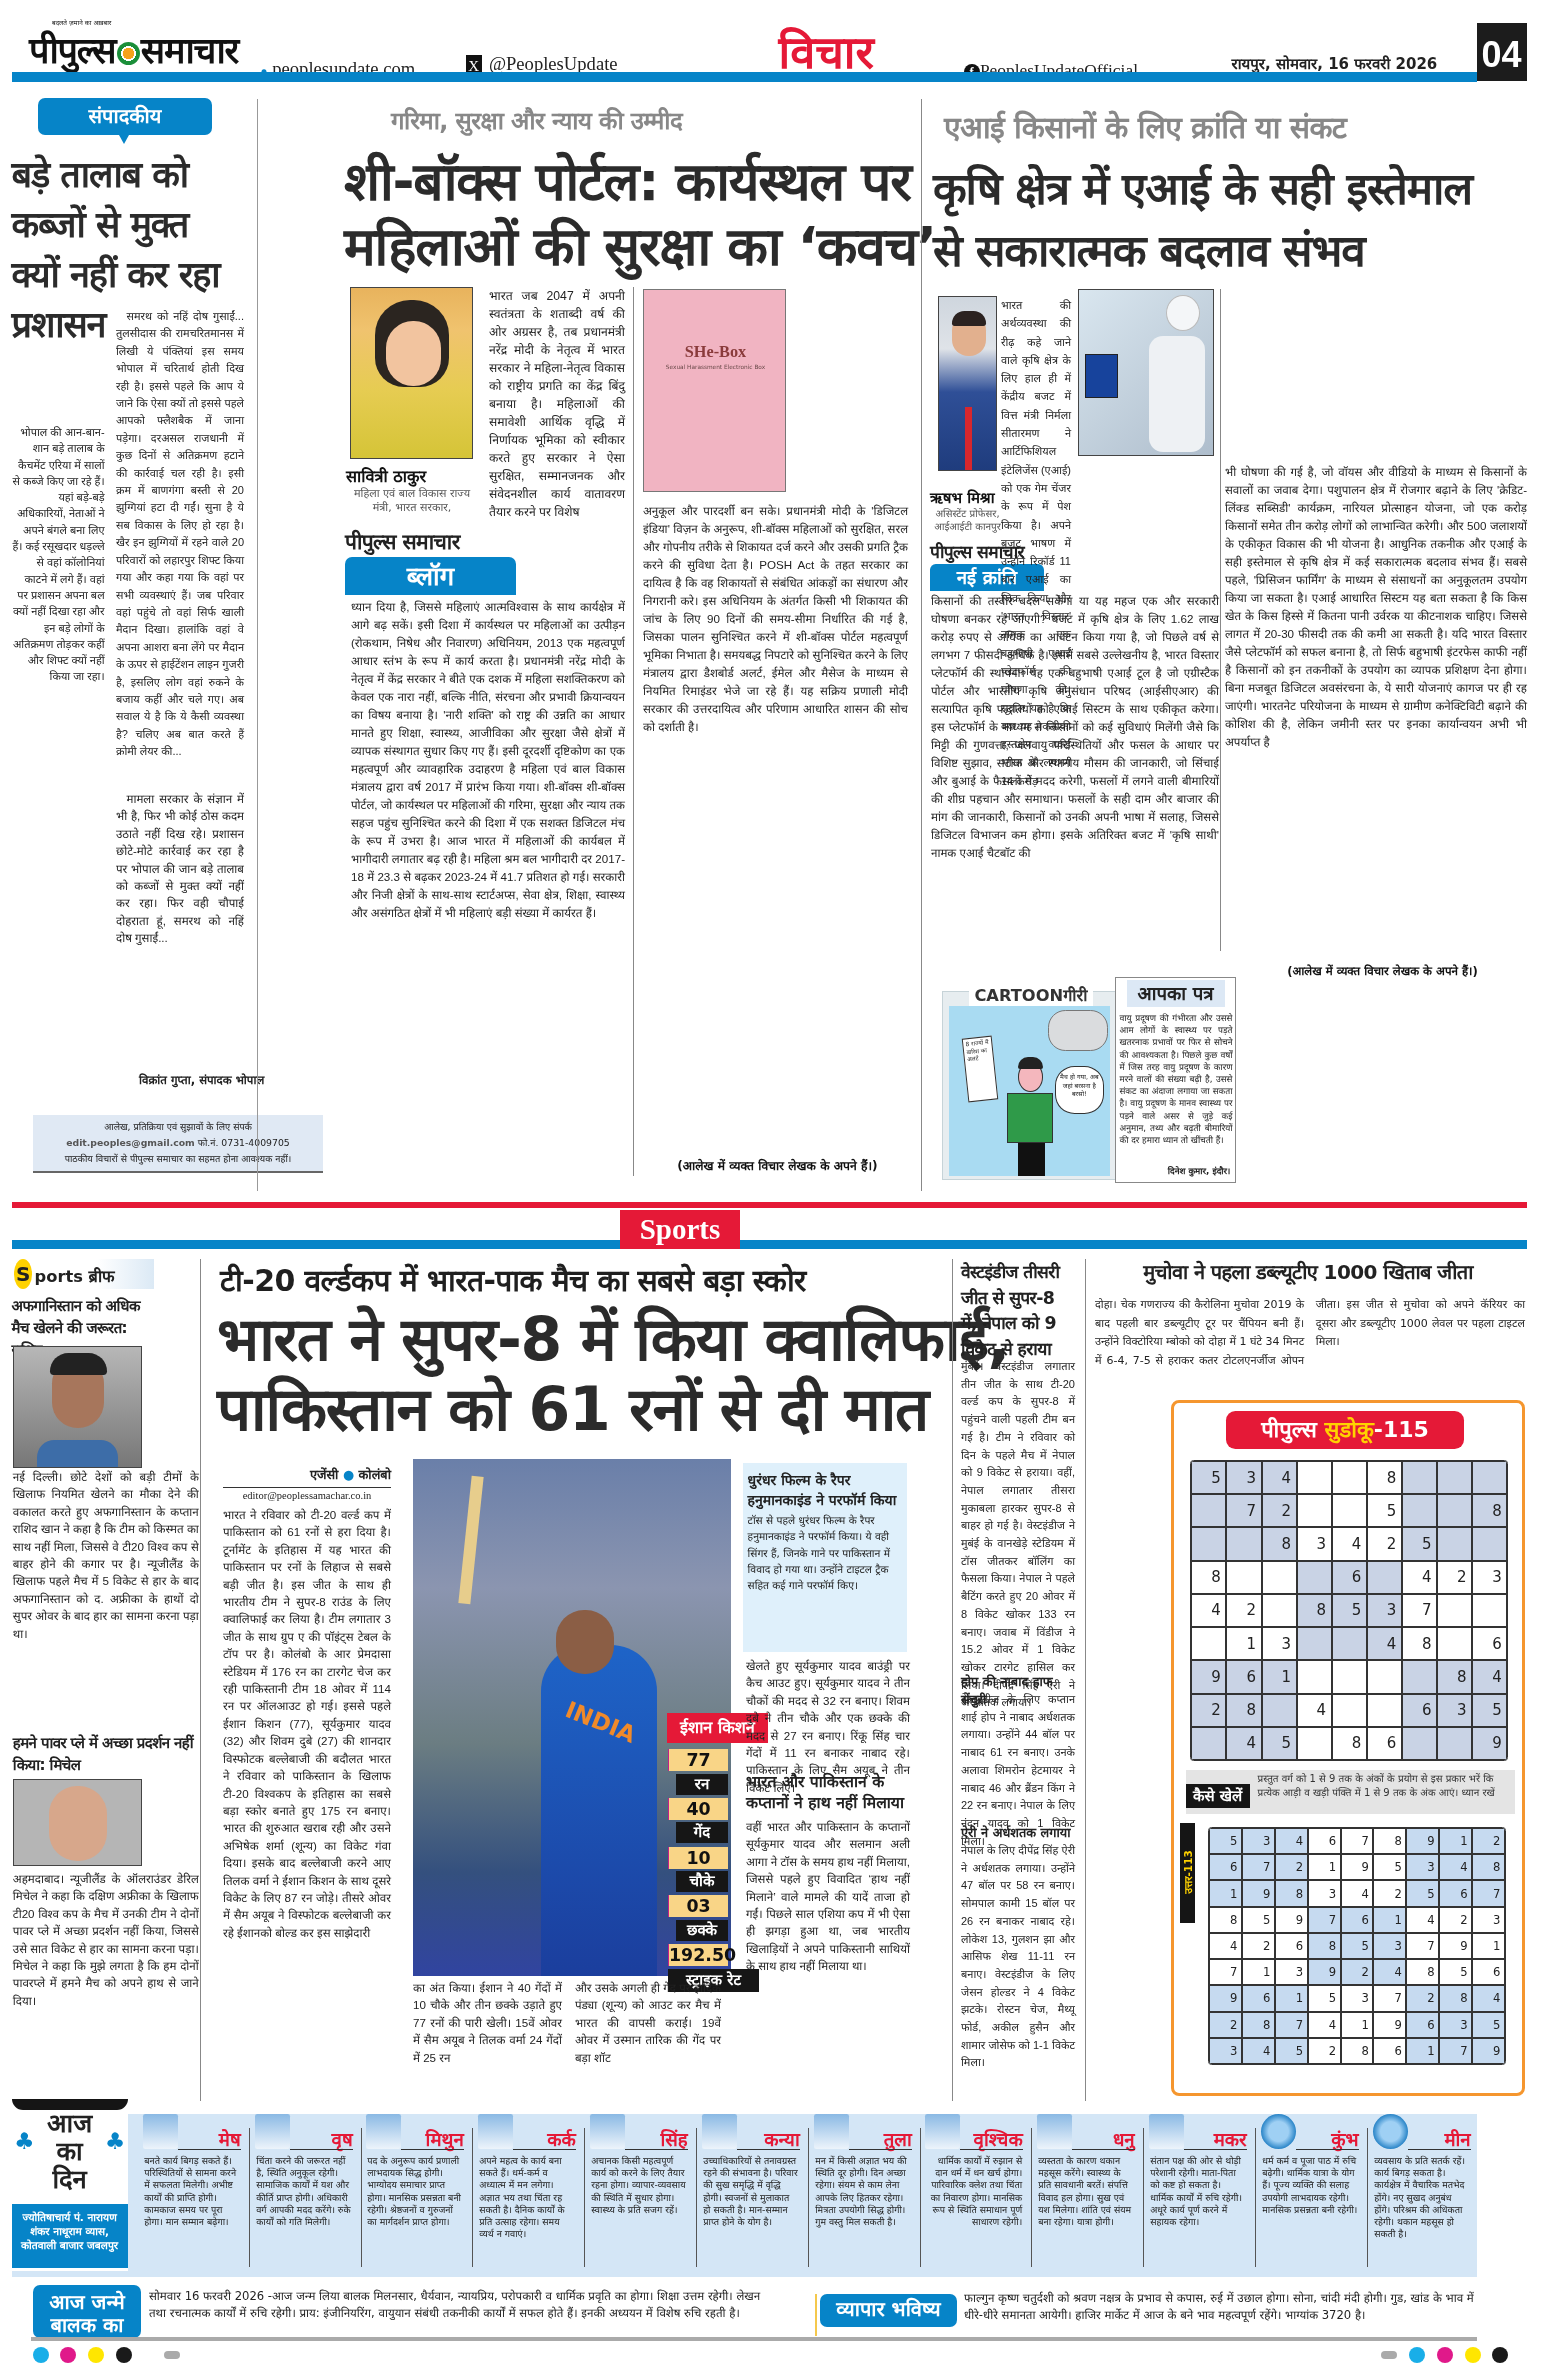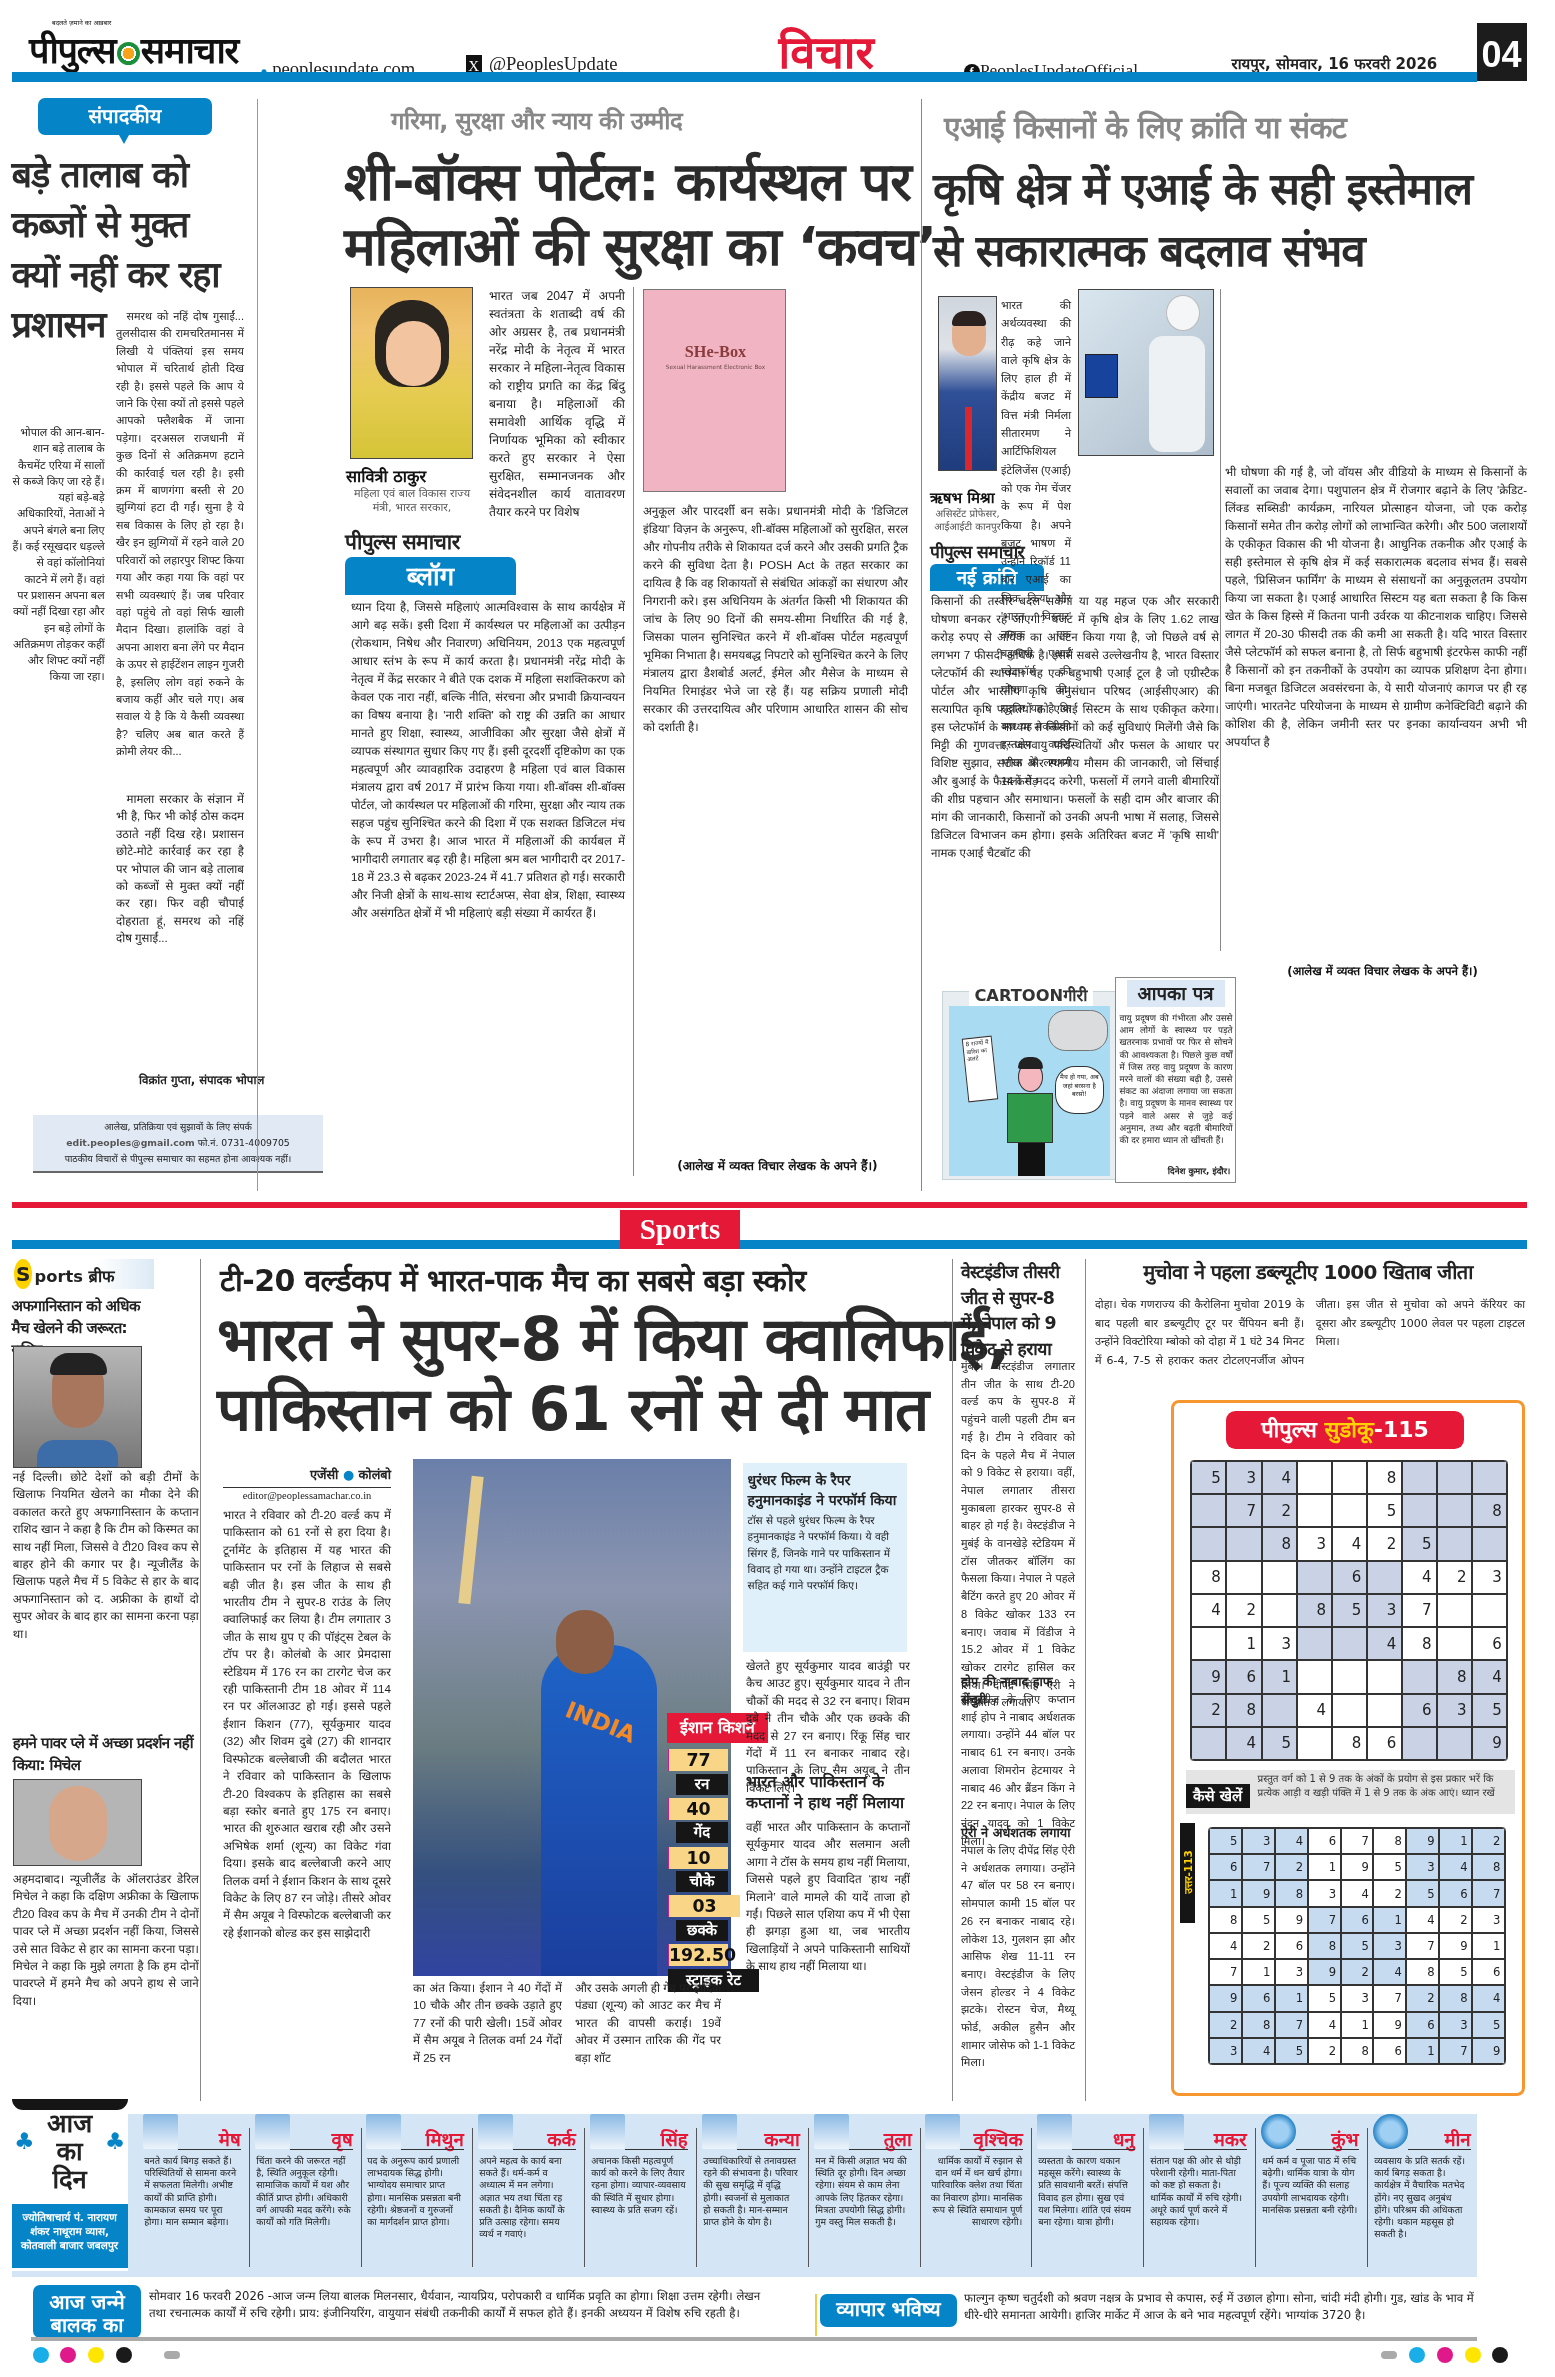--- a/index.html
+++ b/index.html
@@ -228,21 +228,21 @@
   <div style="position:absolute;left:143px;top:151px;width:58px;height:64px;border-radius:28px;background:#8b5e45"></div>
   <div style="position:absolute;left:151px;top:250px;color:#f08a2a;font-weight:bold;font-size:23px;transform:rotate(22deg)">INDIA</div>
 </div>
 <div class="score-label" style="left:667px;top:1713px;width:101px;height:30px;line-height:29px">ईशान किशन</div>
 <div class="score-val" style="left:668px;top:1749px;width:60px;height:22px;line-height:22px">77</div>
 <div class="score-key" style="left:676px;top:1774px;width:52px;height:21px;line-height:21px">रन</div>
 <div class="score-val" style="left:668px;top:1798px;width:60px;height:22px;line-height:22px">40</div>
 <div class="score-key" style="left:676px;top:1822px;width:52px;height:21px;line-height:21px">गेंद</div>
 <div class="score-val" style="left:668px;top:1847px;width:60px;height:22px;line-height:22px">10</div>
 <div class="score-key" style="left:676px;top:1871px;width:52px;height:21px;line-height:21px">चौके</div>
-<div class="score-val" style="left:668px;top:1895px;width:72px;height:22px;line-height:22px">03</div>
+<div class="score-val" style="left:668px;top:1895px;width:60px;height:22px;line-height:22px">03</div>
 <div class="score-key" style="left:676px;top:1920px;width:52px;height:21px;line-height:21px">छक्के</div>
 <div class="score-val" style="left:668px;top:1944px;width:60px;height:22px;line-height:22px">192.50</div>
 <div class="score-key" style="left:668px;top:1969px;width:91px;height:23px;line-height:23px">स्ट्राइक रेट</div>
 
 <div class="abs body-text" style="left:413px;top:1979px;width:149px;font-size:11.6px;line-height:17.4px">का अंत किया। ईशान ने 40 गेंदों में 10 चौके और तीन छक्के उड़ाते हुए 77 रनों की पारी खेली। 15वें ओवर में सैम अयूब ने तिलक वर्मा 24 गेंदों में 25 रन</div>
 <div class="abs body-text" style="left:575px;top:1979px;width:146px;font-size:11.6px;line-height:17.4px">और उसके अगली ही गेंद पर हार्दिक पंड्या (शून्य) को आउट कर मैच में भारत की वापसी कराई। 19वें ओवर में उस्मान तारिक की गेंद पर बड़ा शॉट</div>
 
 <div class="abs" style="left:743px;top:1463px;width:164px;height:189px;background:#dff0fb">
   <div style="position:absolute;left:4.6px;top:7px;width:157px;font-size:14px;font-weight:900;line-height:20px">धुरंधर फिल्म के रैपर हनुमानकाइंड ने परफॉर्म किया</div>
   <div style="position:absolute;left:4.6px;top:49px;width:157px;font-size:10.5px;line-height:16.3px">टॉस से पहले धुरंधर फिल्म के रैपर हनुमानकाइंड ने परफॉर्म किया। ये वही सिंगर हैं, जिनके गाने पर पाकिस्तान में विवाद हो गया था। उन्होंने टाइटल ट्रैक सहित कई गाने परफॉर्म किए।</div>

